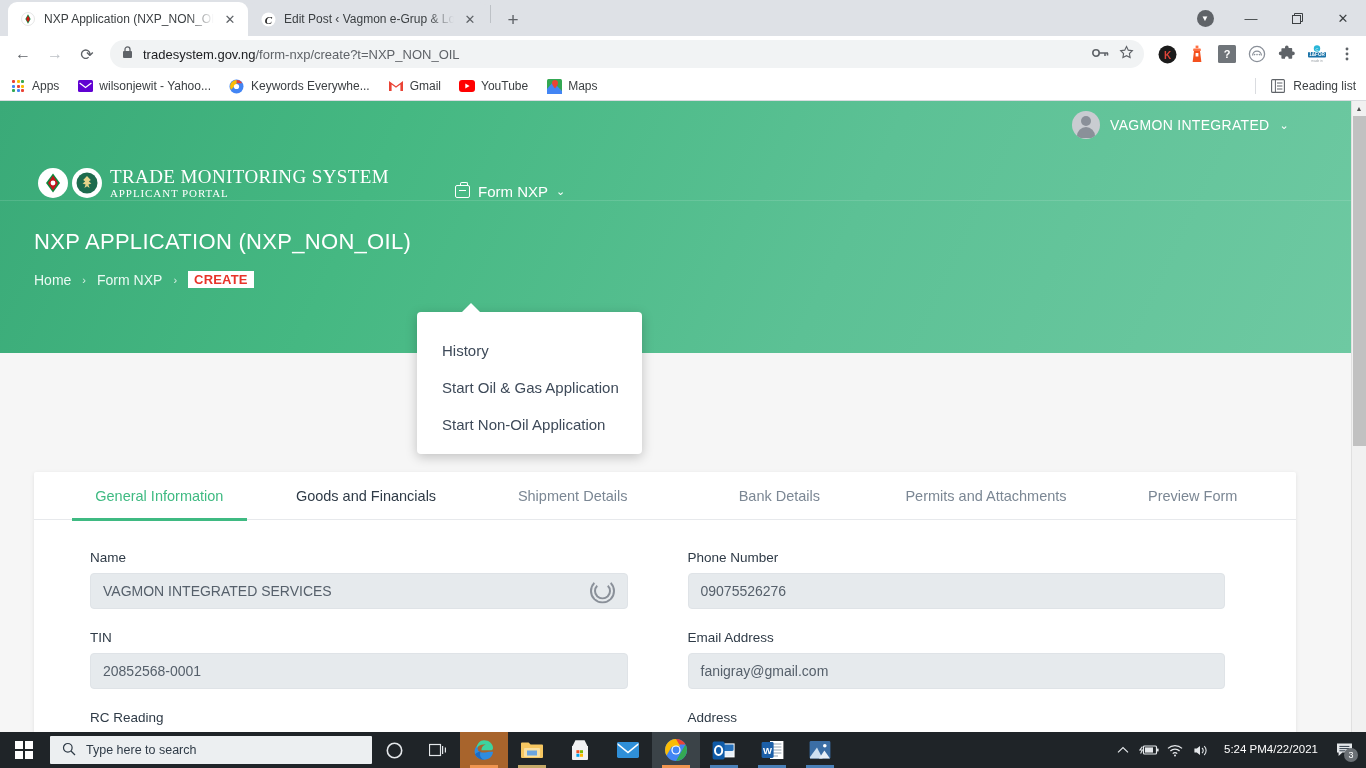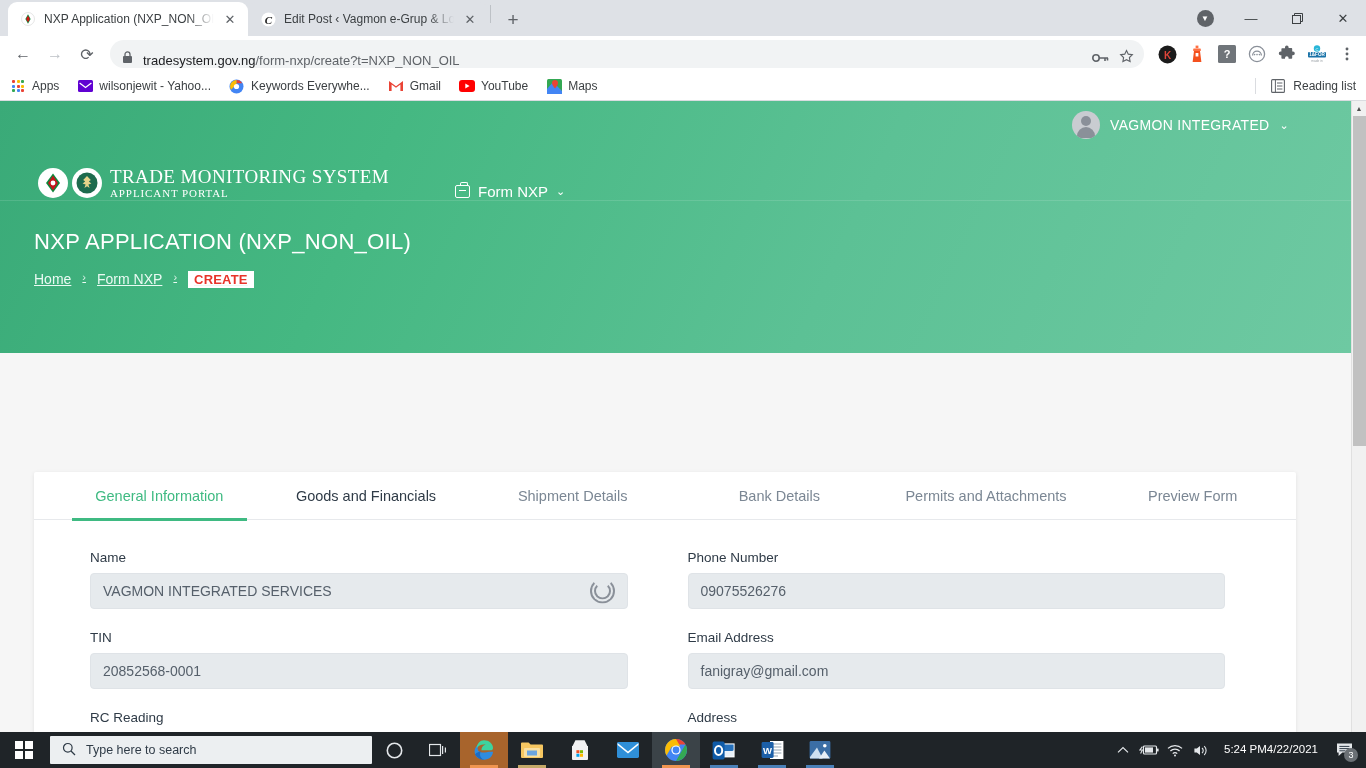--- a/index.html
+++ b/index.html
@@ -66,21 +66,21 @@
     padding: 0 8px; gap: 2px;
   }
   .navbtn {
     width: 30px; height: 30px; border-radius: 50%;
     display:flex;align-items:center;justify-content:center;
     color:#5f6368; font-size:16px; flex:none;
   }
   .navbtn.disabled { color: #bdc1c6; }
   .omnibox {
     flex: 1; height: 28px; background: #f1f3f4; border-radius: 14px;
-    display: flex; align-items: flex-end; padding: 0 6px 0 12px;
+    display: flex; align-items: center; padding: 0 6px 0 12px;
     margin: 0 6px; gap: 10px; min-width: 0;
   }
   .omni-url { font-size: 13px; color: #5f6368; white-space: nowrap; overflow: hidden; }
   .omni-url b { color: #202124; font-weight: normal; }
   .omni-icons { margin-left:auto; display:flex; align-items:center; gap:10px; padding-right:4px;}
   .ext-icons { display:flex; align-items:center; gap:8px; padding-left: 4px; }
   .ext { width: 22px; height:22px; display:flex;align-items:center;justify-content:center; font-size:12px;}
 
   .bookmarks {
     height: 29px; background:#fff; border-bottom: 1px solid #dadce0;
@@ -128,21 +128,21 @@
   .brand-l1 { font-family:"Liberation Serif", serif; font-size:19px; letter-spacing:.4px; line-height:1.05; }
   .brand-l2 { font-family:"Liberation Serif", serif; font-size:11px; letter-spacing:.9px; line-height:1.2; }
 
   .navitem { display:flex; align-items:center; gap:8px; color:#fff; font-size:15px; position:relative;}
   .briefcase { width:15px; height:13px; border:1.6px solid #fff; border-radius:2px; position:relative; }
   .briefcase:before { content:""; position:absolute; left:4px; top:-4px; width:6px; height:3px; border:1.6px solid #fff; border-bottom:none; border-radius:2px 2px 0 0;}
   .briefcase:after { content:""; position:absolute; left:2.5px; top:3.5px; width:7px; height:1.6px; background:#fff;}
 
   .titleblock { padding: 28px 0 0 34px; }
   .page-title { color:#fff; font-size:22px; font-weight:normal; letter-spacing:.3px; }
-  .crumbs { display:flex; gap:11px; margin-top: 16px; font-size:14px; color:#eafaf3;text-decoration:underline;}
+  .crumbs { display:flex; align-items:center; gap:11px; margin-top: 16px; font-size:14px; color:#eafaf3;}
   .crumb-sep { color:#d8f1e6; font-size:11px;}
   .crumb-badge { background:#fff; color:#e8342a; font-weight:bold; font-size:13px; padding:1px 6px; letter-spacing:.2px;}
 
   
   .dropdown {
     position:absolute; left:417px; top:211px; width:225px; height:142px;
     background:#fff; border-radius:4px; box-shadow:0 3px 12px rgba(0,0,0,.22);
     padding: 20px 0 0 0; z-index: 30;
   }
   .dropdown:before {
@@ -469,20 +469,25 @@
           <div class="crumbs">
             <span>Home</span>
             <span class="crumb-sep">›</span>
             <span>Form NXP</span>
             <span class="crumb-sep">›</span>
             <span class="crumb-badge">CREATE</span>
           </div>
         </div>
       </div>
 
+      <div class="dropdown">
+        <div class="dd-item">History</div>
+        <div class="dd-item">Start Oil &amp; Gas Application</div>
+        <div class="dd-item">Start Non-Oil Application</div>
+      </div>
 
       <div class="card">
         <div class="tabs">
           <div class="tabitem active">General Information</div>
           <div class="tabitem strong">Goods and Financials</div>
           <div class="tabitem">Shipment Details</div>
           <div class="tabitem">Bank Details</div>
           <div class="tabitem">Permits and Attachments</div>
           <div class="tabitem">Preview Form</div>
         </div>

